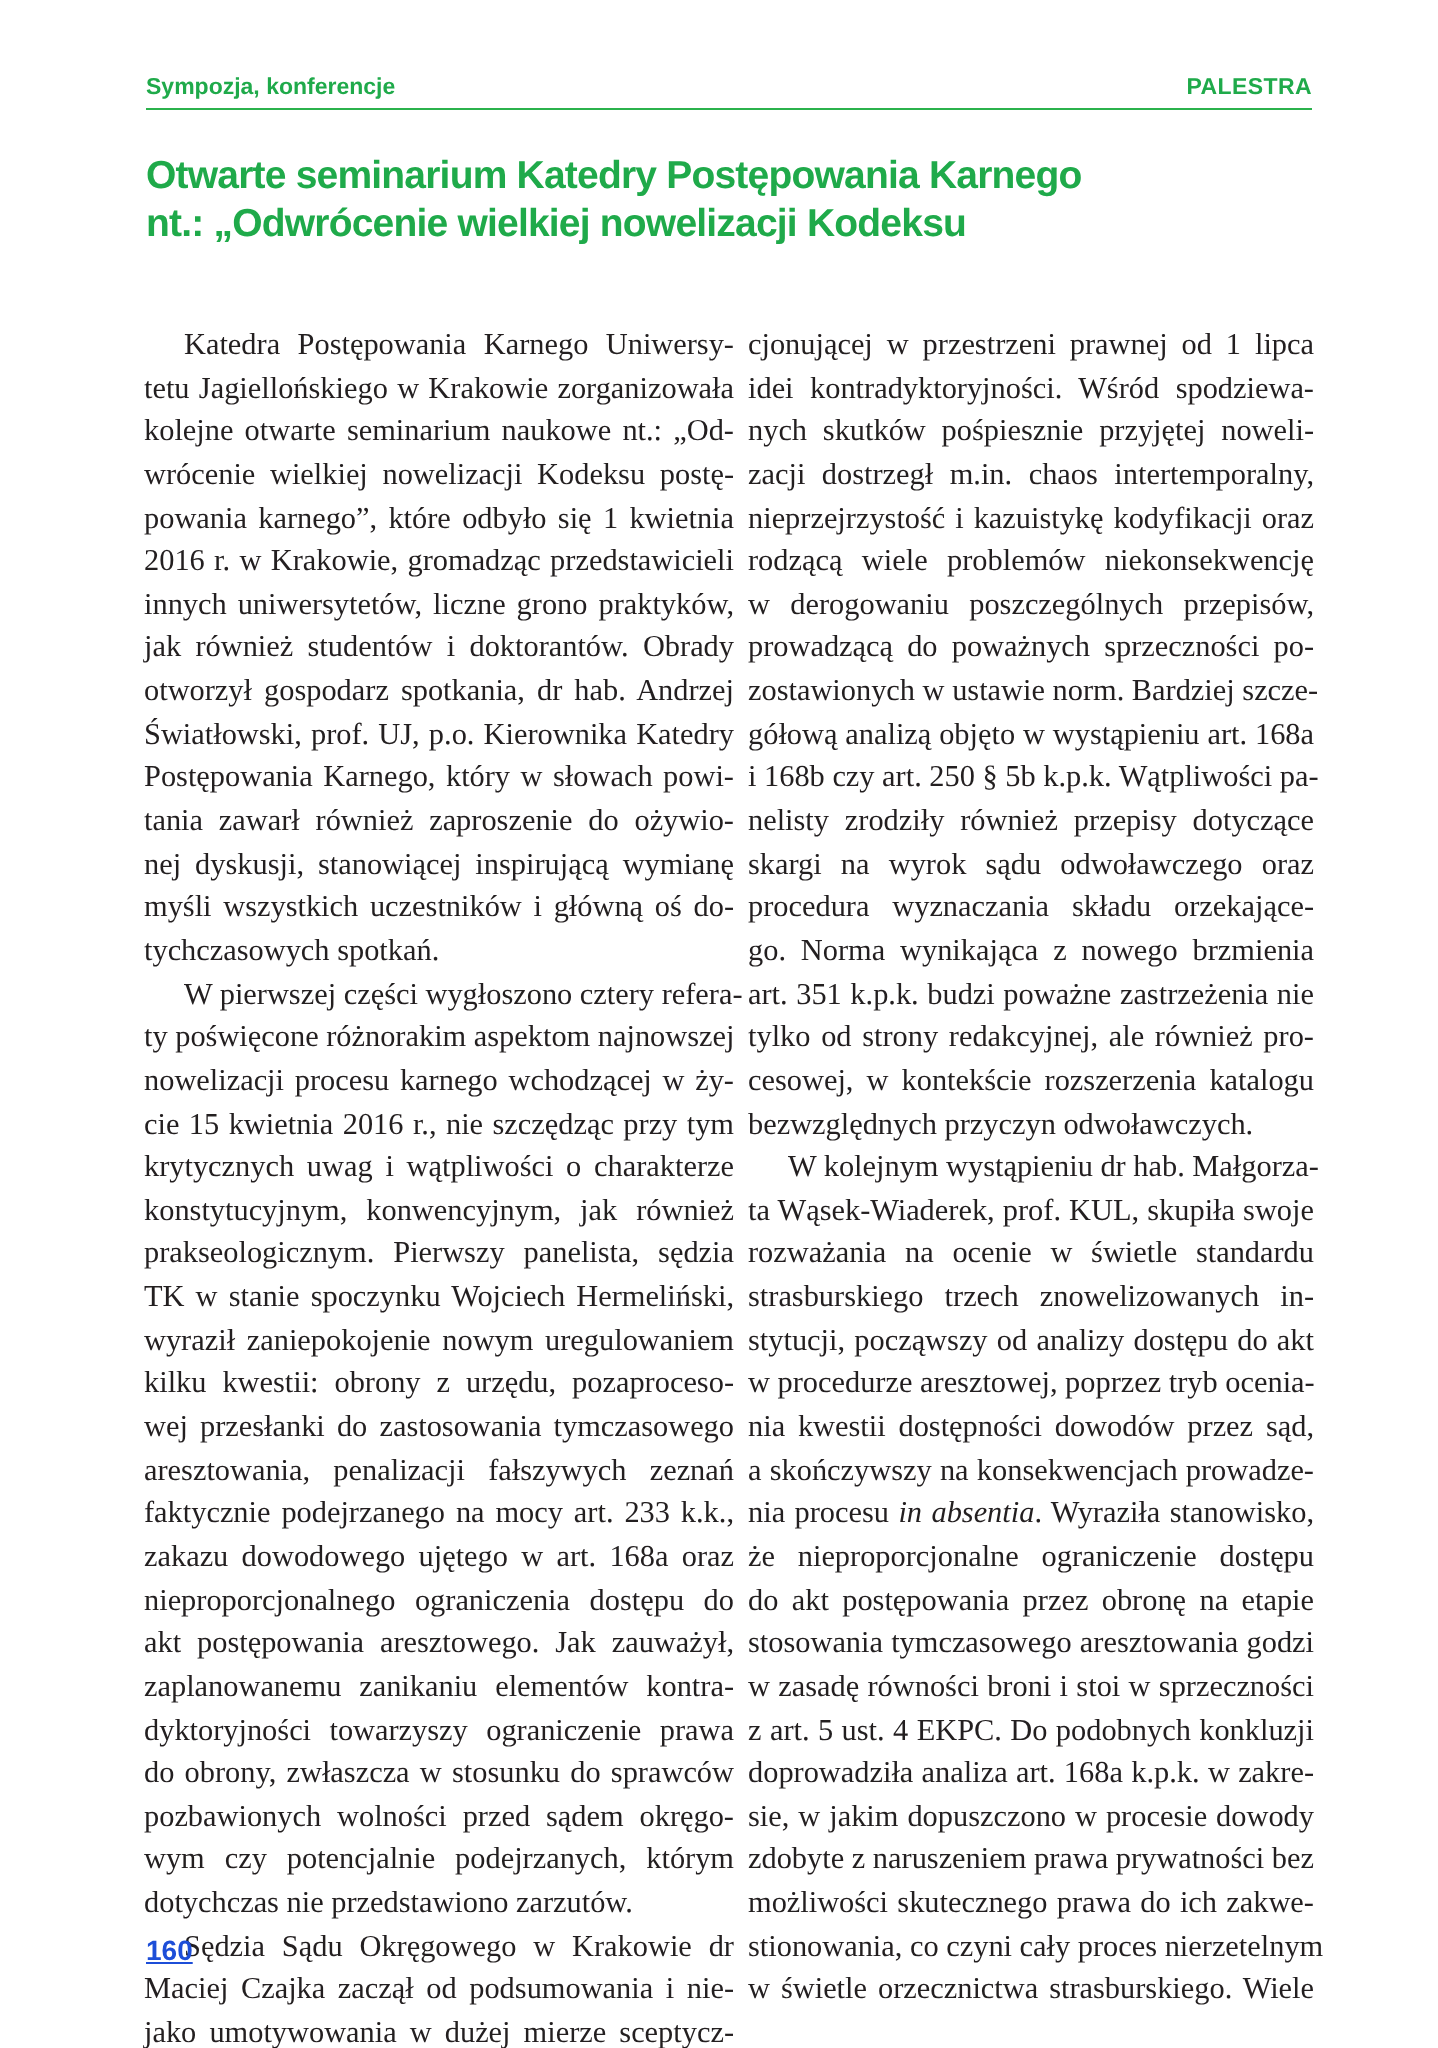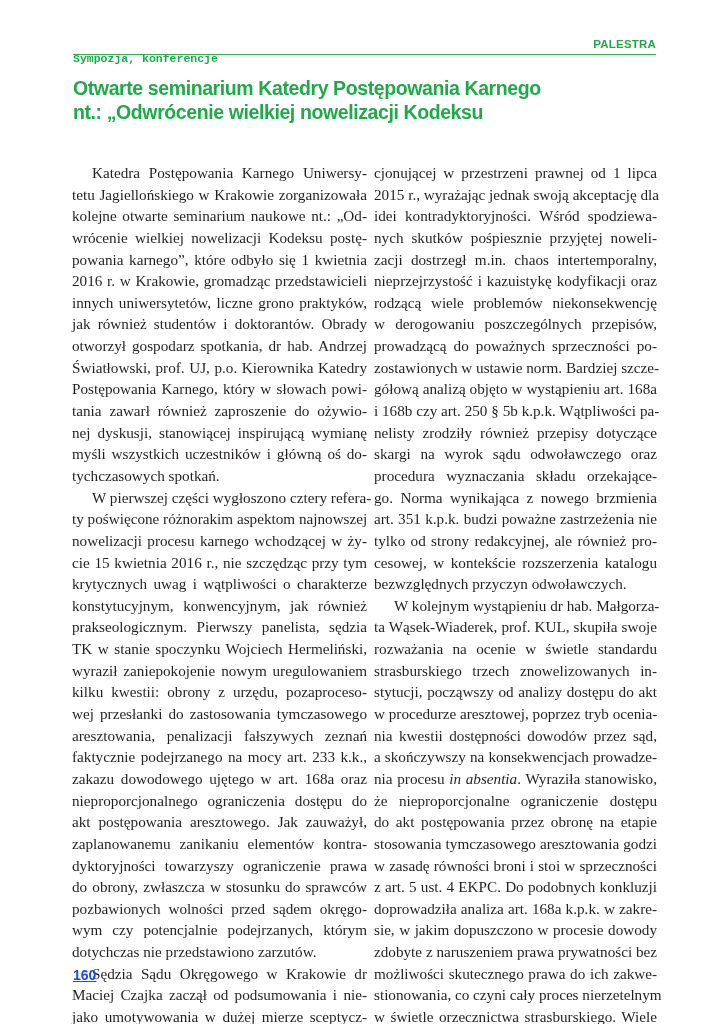--- a/index.html
+++ b/index.html
@@ -24,22 +24,21 @@
       border-bottom: 1.5px solid #2bb24c;
       font-family: "Liberation Sans", "DejaVu Sans", sans-serif;
       font-weight: bold;
       font-size: 11.5px;
       color: #1faa4a;
       letter-spacing: 0;
     }
     .running-head .section {
       position: absolute;
       left: 0;
-      top: 16px;
-      font-family: Liberation Mono, monospace;
+      top: 2px;
     }
     .running-head .journal {
       position: absolute;
       right: 0;
       top: 2px;
       letter-spacing: 0.2px;
       text-align: right;
     }
     .article-title {
       position: absolute;
@@ -136,21 +135,20 @@
     <span class="line">do obrony, zwłaszcza w stosunku do sprawców</span>
     <span class="line">pozbawionych wolności przed sądem okręgo-</span>
     <span class="line">wym czy potencjalnie podejrzanych, którym</span>
     <span class="line last">dotychczas nie przedstawiono zarzutów.</span>
     <span class="line indent">Sędzia Sądu Okręgowego w Krakowie dr</span>
     <span class="line">Maciej Czajka zaczął od podsumowania i nie-</span>
     <span class="line">jako umotywowania w dużej mierze sceptycz-</span>
   </div>
 <div class="col col-right" id="col-right">
     <span class="line">cjonującej w przestrzeni prawnej od 1 lipca</span>
-    <span class="line">2015 r., wyrażając jednak swoją akceptację dla</span>
     <span class="line">idei kontradyktoryjności. Wśród spodziewa-</span>
     <span class="line">nych skutków pośpiesznie przyjętej noweli-</span>
     <span class="line">zacji dostrzegł m.in. chaos intertemporalny,</span>
     <span class="line">nieprzejrzystość i kazuistykę kodyfikacji oraz</span>
     <span class="line">rodzącą wiele problemów niekonsekwencję</span>
     <span class="line">w derogowaniu poszczególnych przepisów,</span>
     <span class="line">prowadzącą do poważnych sprzeczności po-</span>
     <span class="line">zostawionych w ustawie norm. Bardziej szcze-</span>
     <span class="line">gółową analizą objęto w wystąpieniu art. 168a</span>
     <span class="line">i 168b czy art. 250 § 5b k.p.k. Wątpliwości pa-</span>

